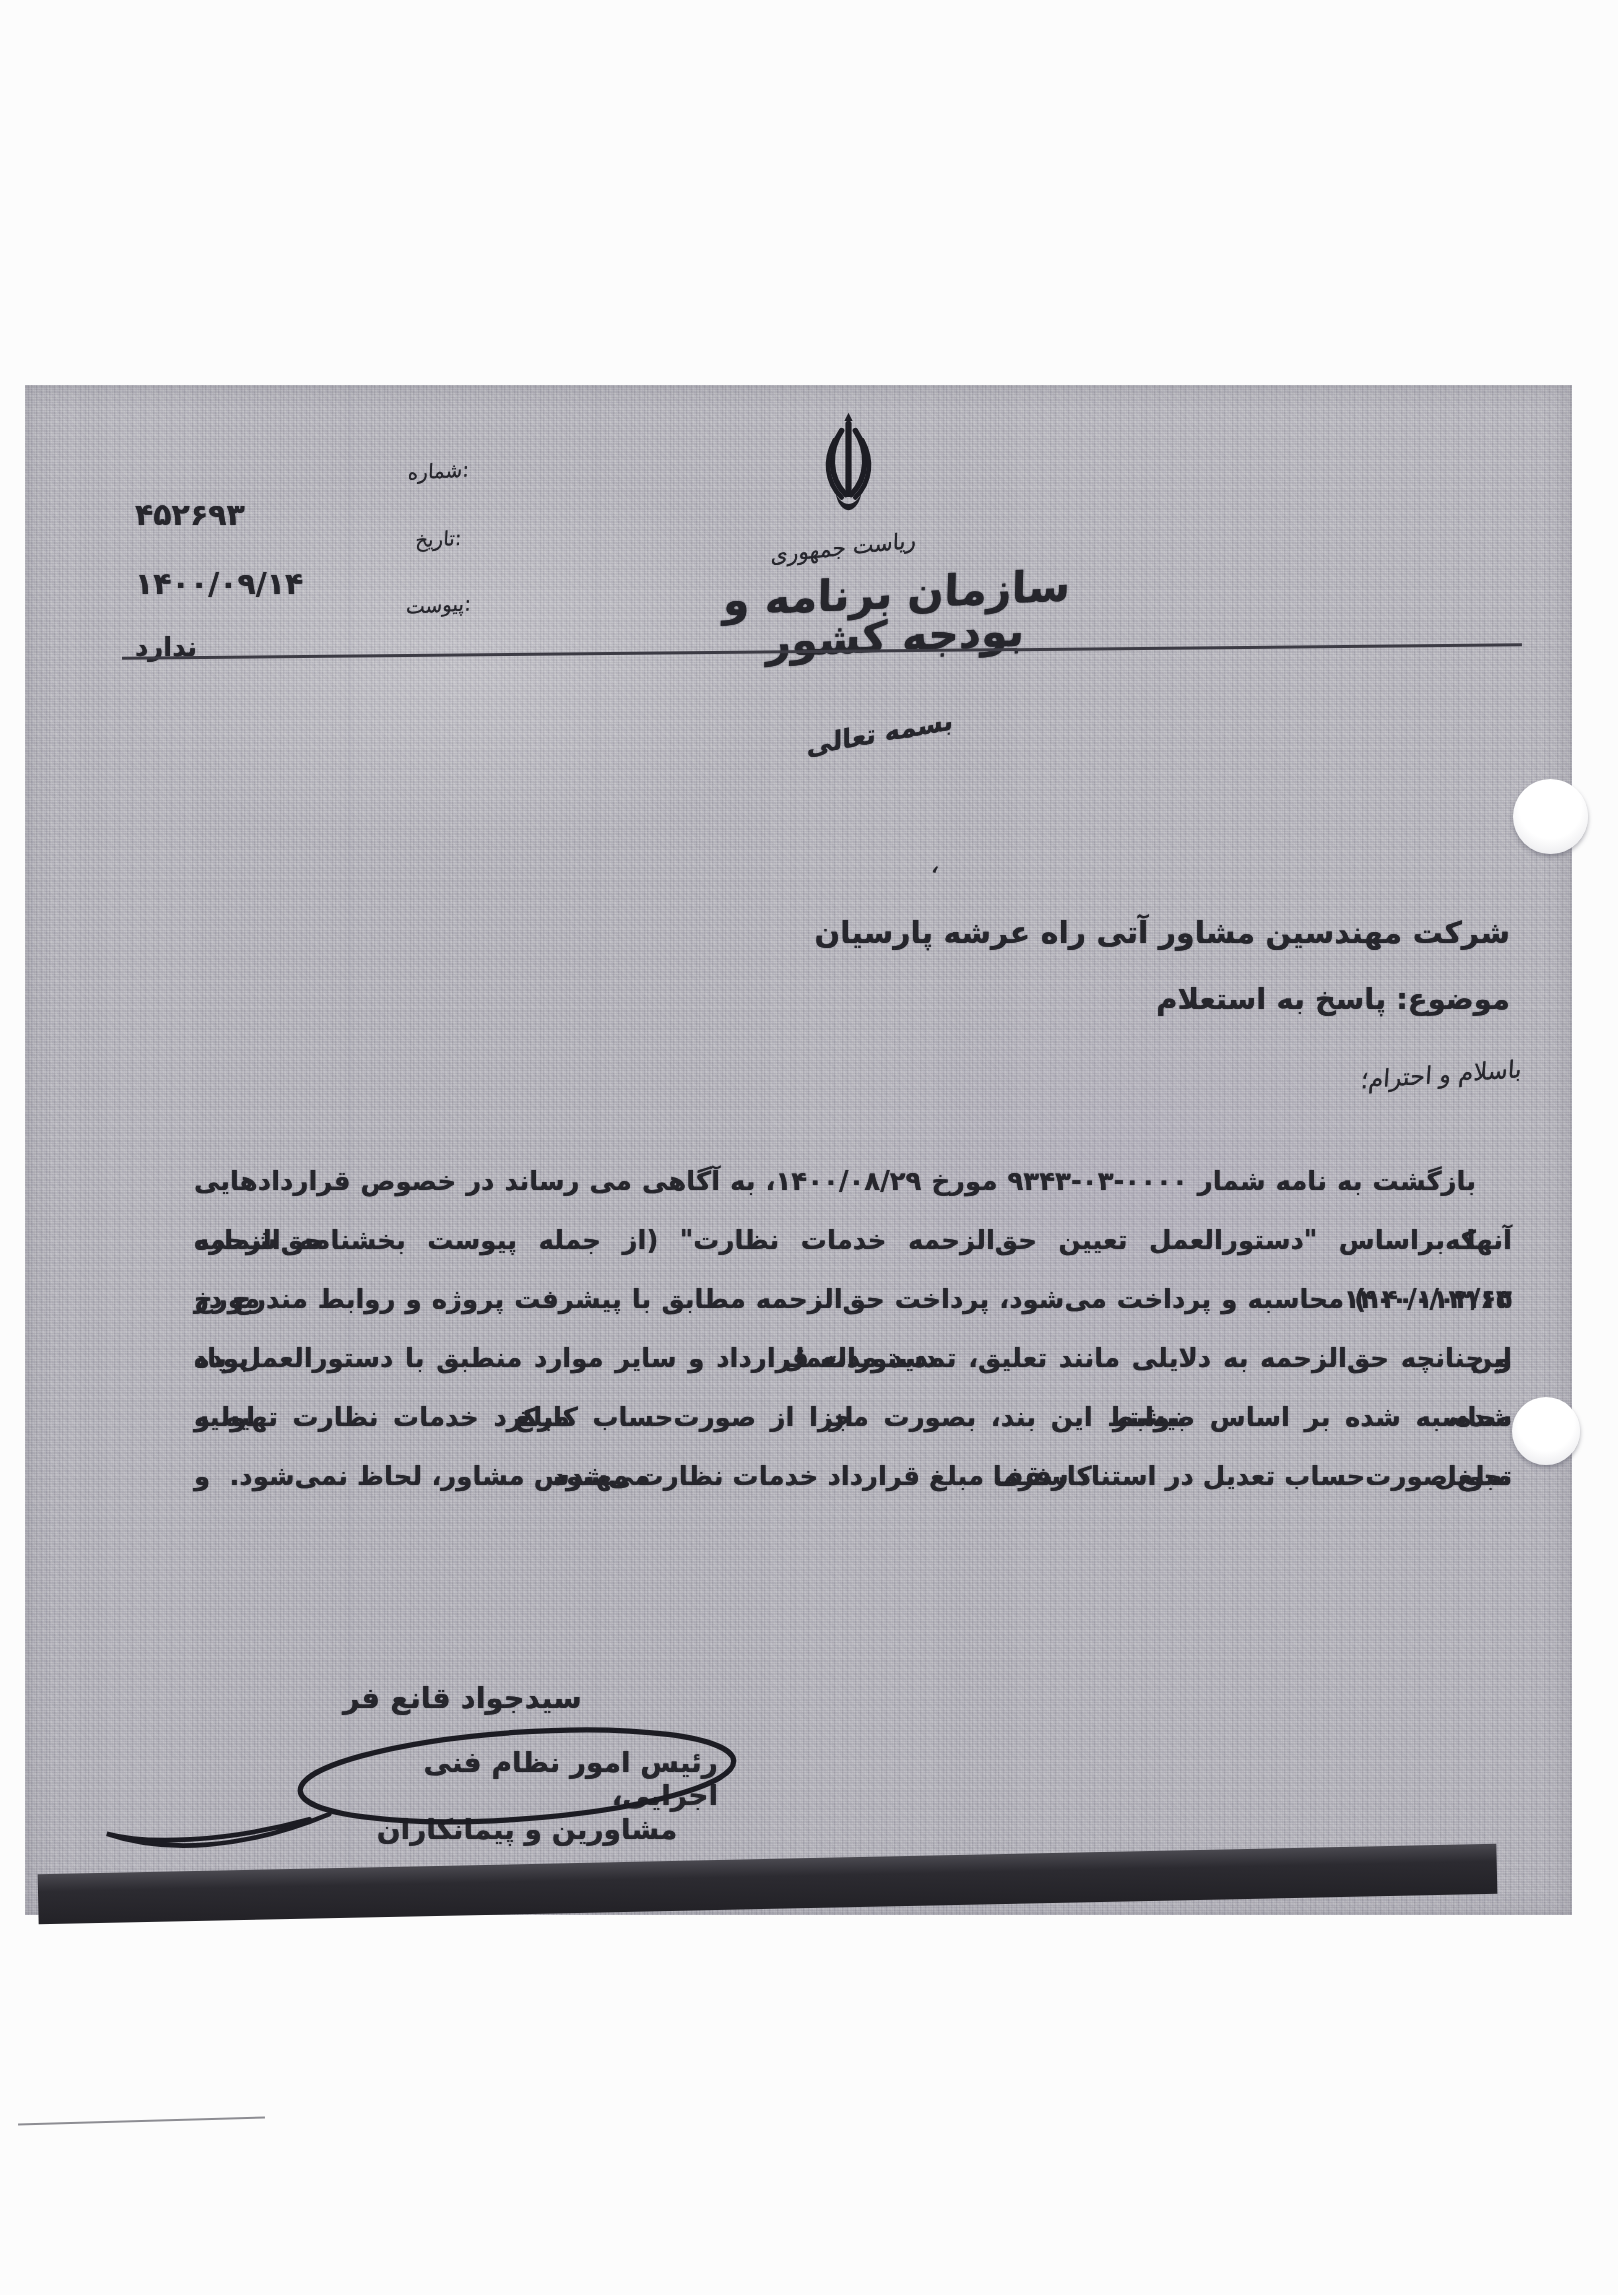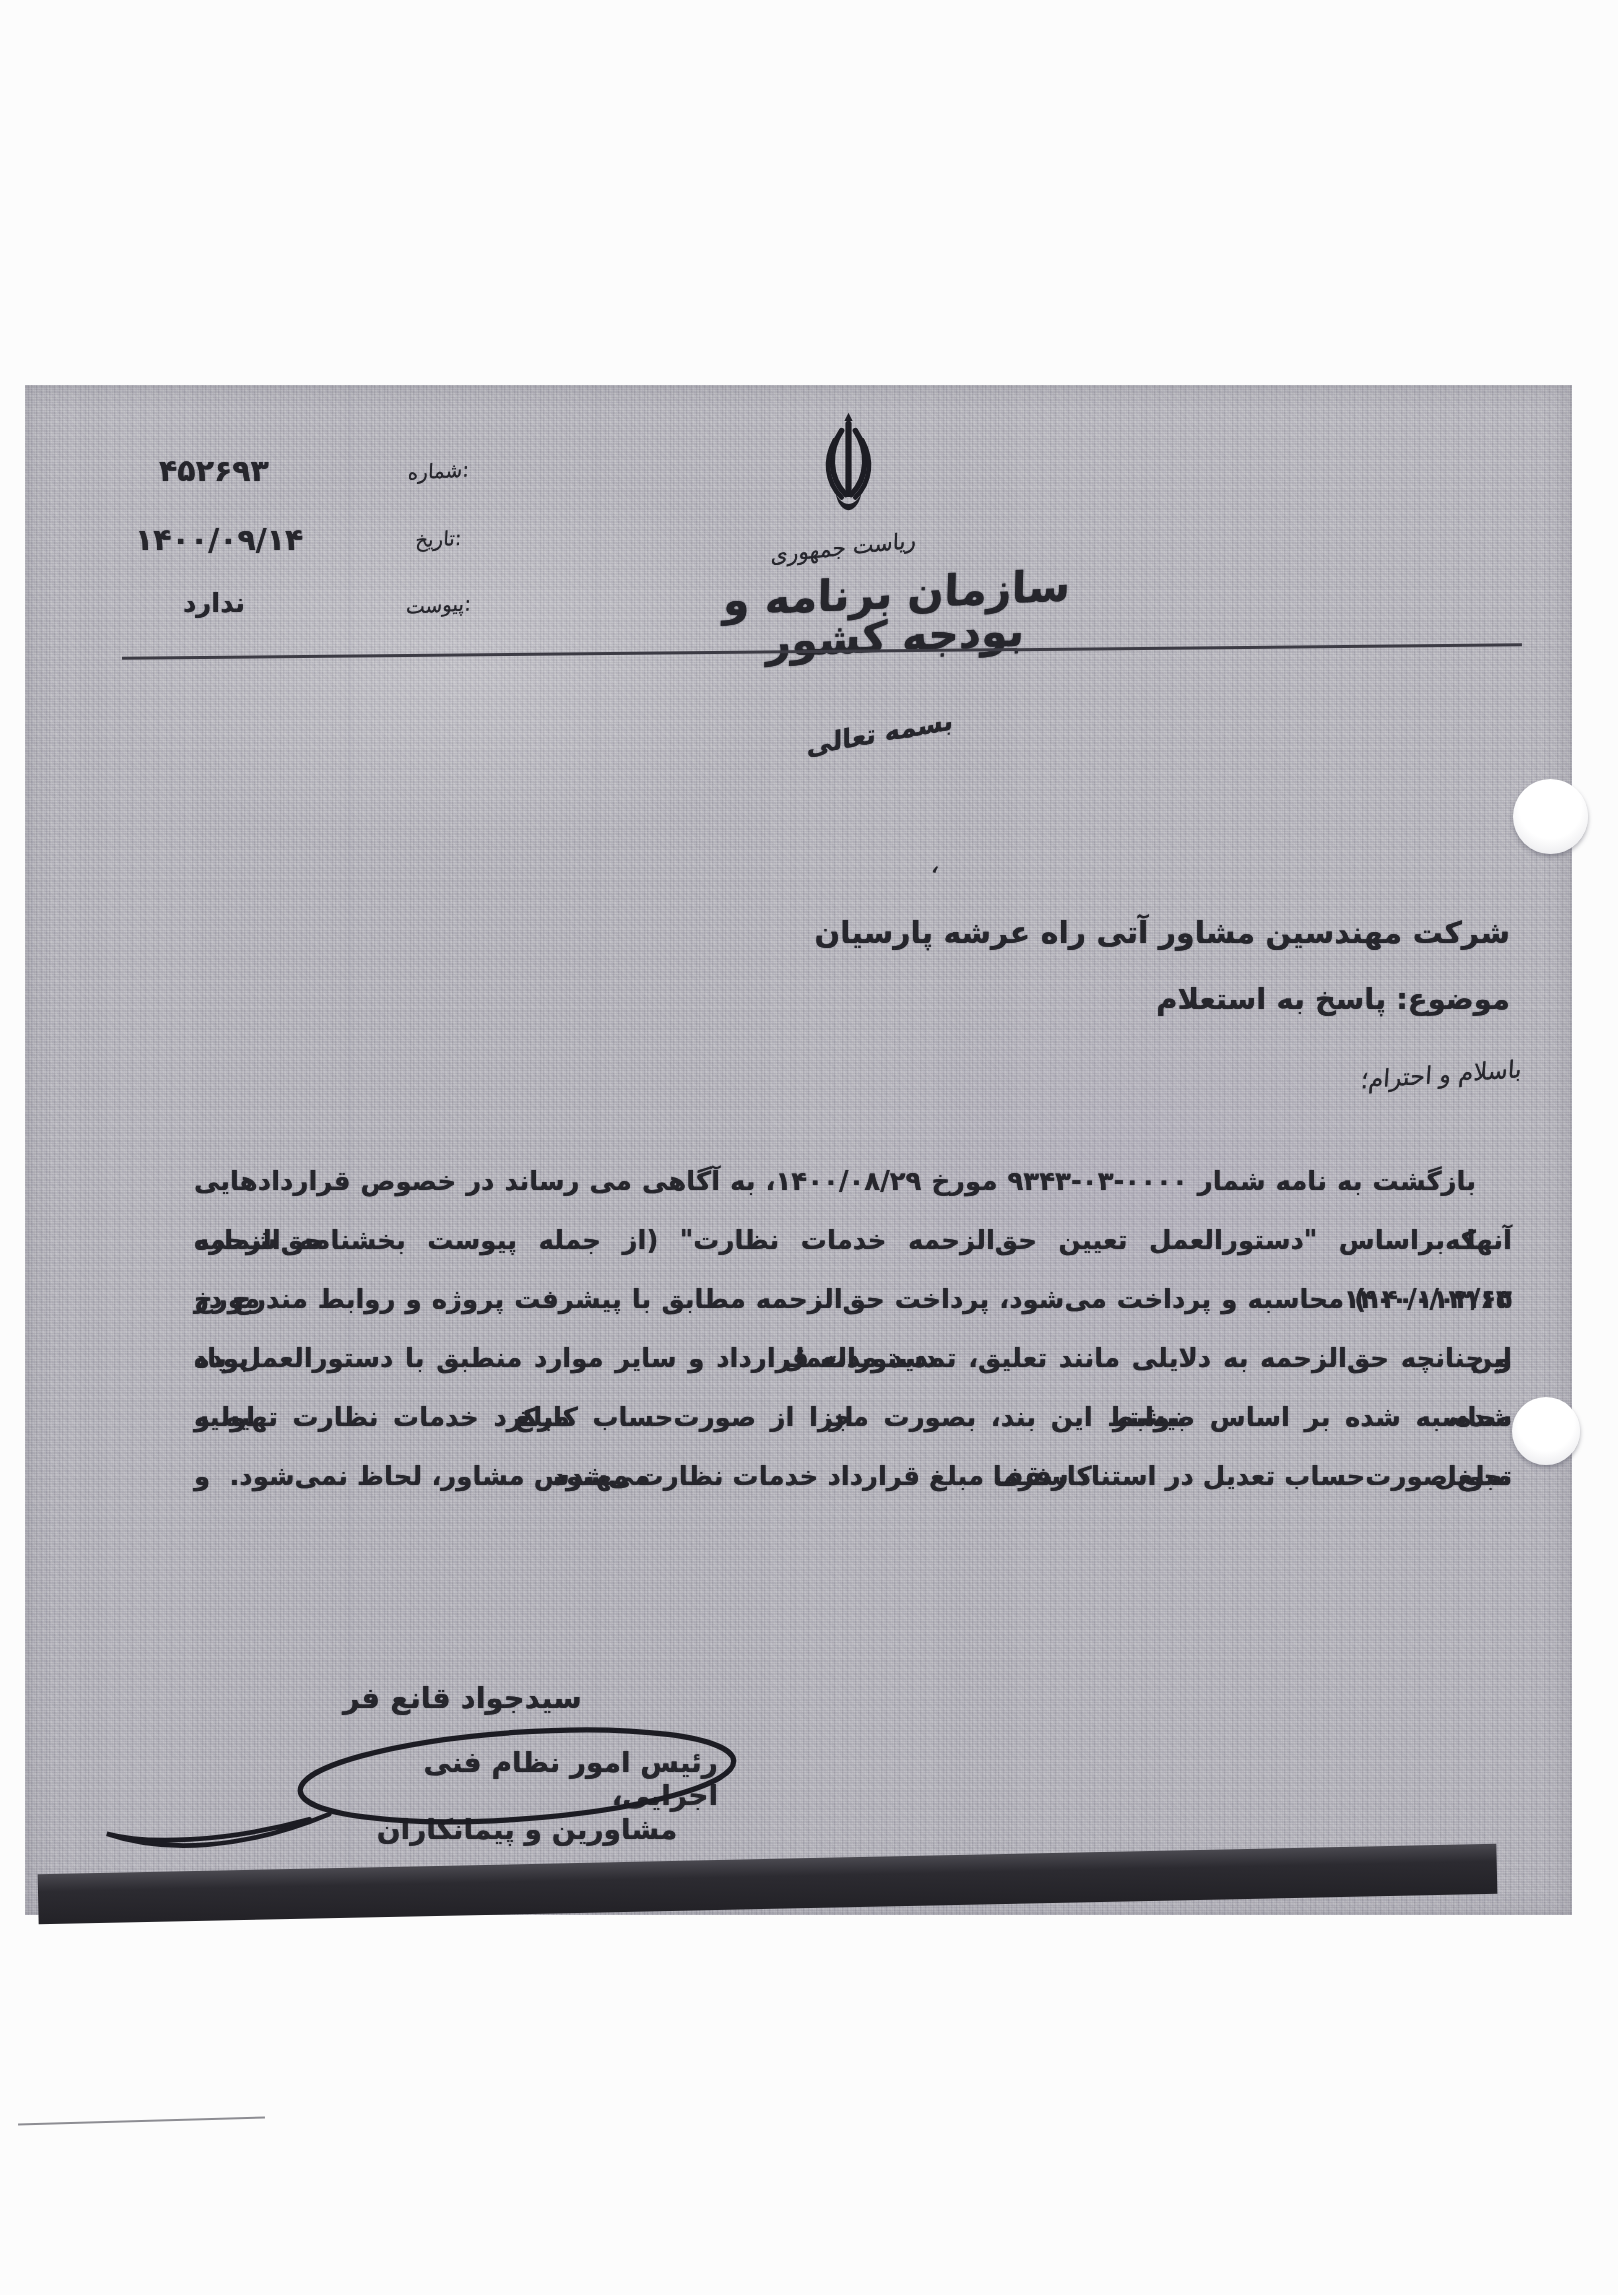--- a/index.html
+++ b/index.html
@@ -14,22 +14,22 @@
       radial-gradient(ellipse 593px 329px at 28% 18%, rgba(255,255,255,.16), transparent 60%),
       radial-gradient(ellipse 540px 408px at 72% 52%, rgba(168,158,188,.14), transparent 62%),
       repeating-linear-gradient(90deg, rgba(255,255,255,.11) 0 0.7px, rgba(86,86,104,.10) 0.7px 1.3px, rgba(196,196,206,.13) 1.3px 2.6px),
       repeating-linear-gradient(0deg, rgba(250,250,252,.09) 0 1.3px, rgba(94,94,110,.09) 1.3px 2.6px),
       repeating-linear-gradient(45deg, rgba(140,125,160,.05) 0 3.3px, rgba(255,255,255,.04) 3.3px 6px),
       linear-gradient(#b7b6bc,#b1b0b7);
     box-shadow:inset 0 0 26px rgba(90,90,105,.25);
   }
   .streak{position:absolute;top:385px;height:1530px;width:2px;background:rgba(120,120,140,.14);}
   
-  .hdr-val{position:absolute;left:135px;width:158px;text-align:center;font-size:30px;font-weight:bold;
-    letter-spacing:1.3px;text-shadow:0 0 1px rgba(25,25,35,.85);}
+  .hdr-val{position:absolute;left:135px;width:158px;font-size:30px;font-weight:bold;
+    letter-spacing:1.3px;text-shadow:0 0 1px rgba(25,25,35,.85);margin-top:44px;}
   .hdr-lbl{position:absolute;left:389px;width:99px;text-align:center;font-size:20px;
     transform:rotate(-3deg) skewX(-6deg);text-shadow:0 0 0.7px rgba(25,25,35,.7);}
   .emblem{position:absolute;left:814px;top:410px;width:69px;height:117px;}
   .republic{position:absolute;left:738px;top:535px;width:211px;text-align:center;font-size:22px;
     transform:rotate(-6deg) skewX(-8deg);text-shadow:0 0 0.7px rgba(25,25,35,.8);}
   .orgname{position:absolute;left:685px;top:572px;width:422px;text-align:center;font-size:43px;font-weight:bold;
     transform:rotate(-2.5deg) skewX(-4deg);text-shadow:0 0 1.3px rgba(20,20,30,.9);line-height:1;}
   .rule{position:absolute;left:122px;top:650px;width:1400px;height:2.6px;background:#3c3b44;
     transform:rotate(-0.55deg);}
   

